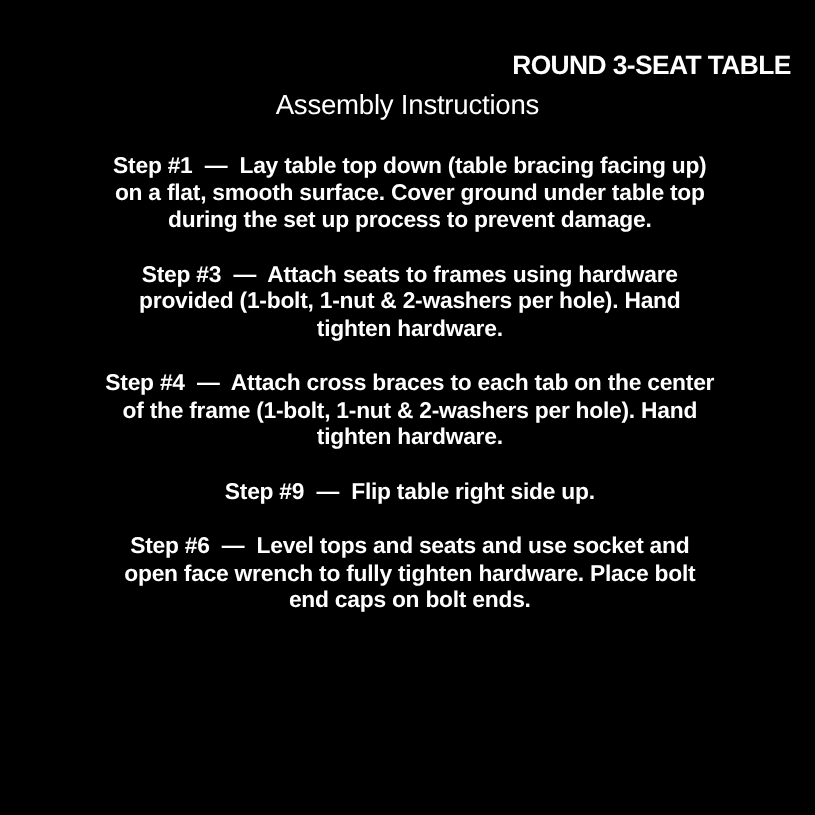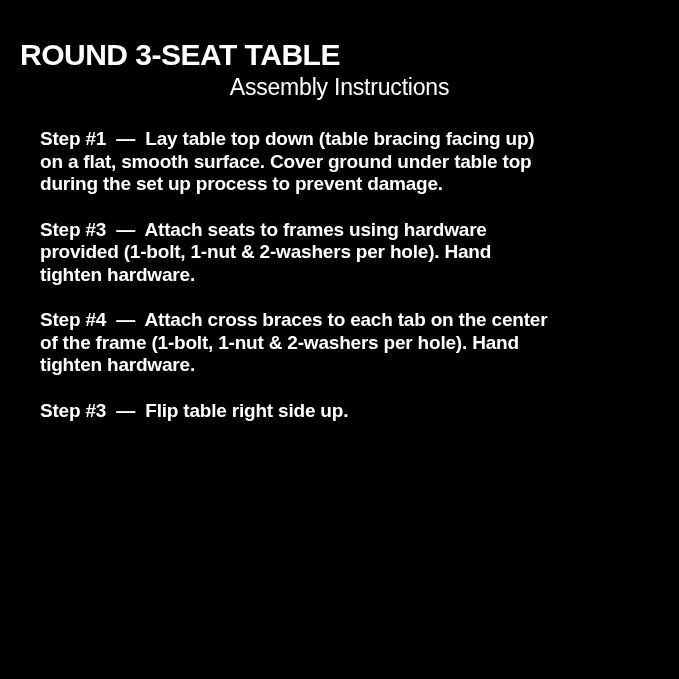--- a/index.html
+++ b/index.html
@@ -13,36 +13,37 @@
     height: 679px;
     background: #000000;
     color: #ffffff;
     font-family: "Liberation Sans", sans-serif;
     font-weight: 700;
     overflow: hidden;
     box-sizing: border-box;
   }
   .page-title {
     margin: 38px 20px 0 20px;
-    font-size: 30px;
+    font-size: 22px;
     line-height: 34px;
     letter-spacing: -0.5px;
-    text-align: left;
+    text-align: right;
     font-weight: 700;
   }
   .page-subtitle {
     margin: 2px 20px 0 20px;
     font-size: 23px;
     line-height: 26px;
     letter-spacing: -0.2px;
     text-align: center;
     font-weight: 400;
   }
   .steps {
     margin: 28px 36px 0 40px;
+    text-align: center;
   }
   .step {
     margin: 0 0 23px 0;
     font-size: 19px;
     line-height: 22.5px;
     letter-spacing: -0.2px;
     white-space: pre-wrap;
     font-weight: 700;
   }
 </style>
@@ -56,15 +57,18 @@
   <div class="steps">
     <p class="step">Step #1  —  Lay table top down (table bracing facing up)
 on a flat, smooth surface. Cover ground under table top
 during the set up process to prevent damage.</p>
     <p class="step">Step #3  —  Attach seats to frames using hardware
 provided (1-bolt, 1-nut &amp; 2-washers per hole). Hand
 tighten hardware.</p>
     <p class="step">Step #4  —  Attach cross braces to each tab on the center
 of the frame (1-bolt, 1-nut &amp; 2-washers per hole). Hand
 tighten hardware.</p>
-    <p class="step">Step #3  —  Flip table right side up.</p>
+    <p class="step">Step #9  —  Flip table right side up.</p>
+    <p class="step">Step #6  —  Level tops and seats and use socket and
+open face wrench to fully tighten hardware. Place bolt
+end caps on bolt ends.</p>
   </div>
 </div>
 
 </body></html>

